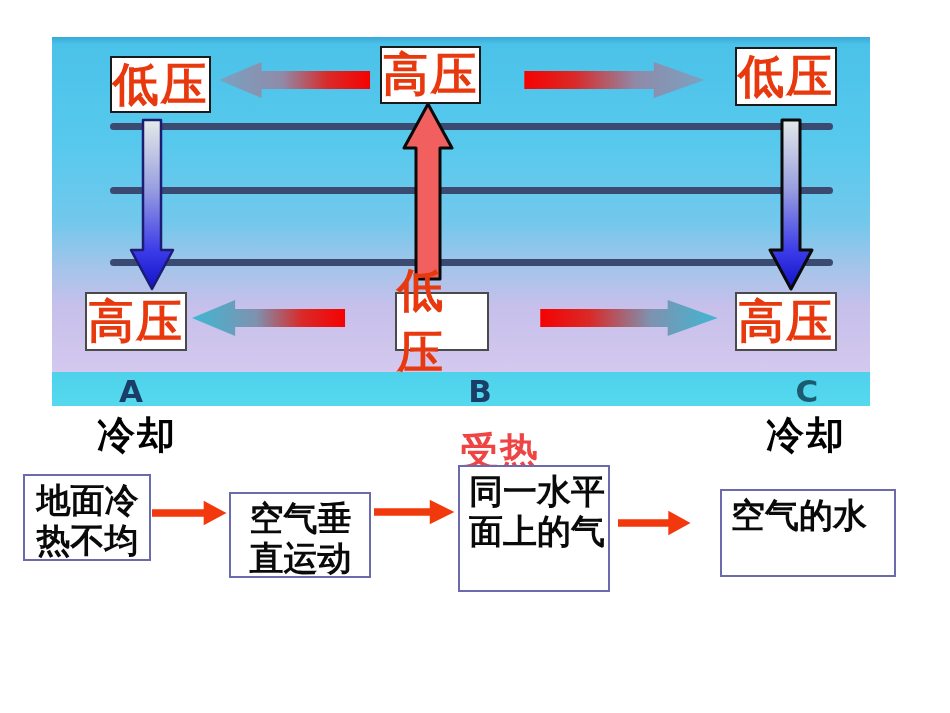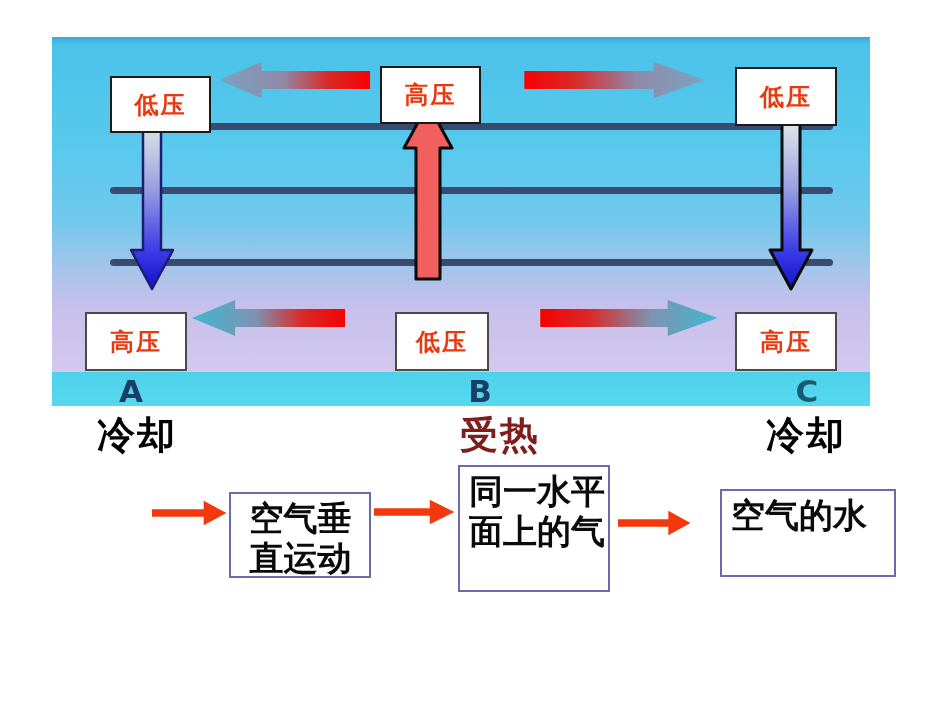--- a/index.html
+++ b/index.html
@@ -15,38 +15,38 @@
       #a6c4ea 63%, #c6c0eb 73%, #d4c8ee 90.7%,
       #4ed2ec 90.8%, #55d9ee 100%);
   }
   .isobar{
     position:absolute;left:58px;width:723px;height:7px;
     background:#3a4a70;border-radius:4px;
   }
   .pressure-box{
     position:absolute;background:#ffffff;
     display:flex;align-items:center;justify-content:center;
-    font-weight:bold;font-size:24px;color:#e8380e;letter-spacing:2px;margin-top:20px;
+    font-weight:bold;font-size:46px;color:#e8380e;letter-spacing:2px;
   }
   .pb-top{border:2px solid #1a1a1a;}
   .pb-bottom{border:2px solid #4a4a4a;}
   .varrow{position:absolute;}
   .harrow{position:absolute;}
   .point-letter{
     position:absolute;top:336px;transform:translateX(-50%);
     font-weight:bold;font-size:31px;color:#1b3e66;
   }
   .point-letter.teal{color:#1b5b72;}
   
   .surface-label{
     position:absolute;top:410px;transform:translateX(-50%);
     font-weight:bold;font-size:38px;letter-spacing:2px;
   }
   .surface-cool{color:#000000;font-family:Liberation Serif, serif;}
-  .surface-heat{color:#7f1d1d;}
+  .surface-heat{color:#ef4444;margin-top:16px;}
   
   .flow-box{
     position:absolute;background:#ffffff;border:2px solid #6a6aac;
     box-sizing:border-box;color:#0a0a0a;font-weight:bold;font-size:34px;
     line-height:40px;padding:4px 8px 0 9px;white-space:nowrap;
   }
   .flow-box.centered{text-align:center;}
   .flow-arrow{position:absolute;}
 </style>
 </head>
@@ -127,20 +127,24 @@
 
     <div class="point-letter" style="left:79px">A</div>
     <div class="point-letter" style="left:428px">B</div>
     <div class="point-letter teal" style="left:755px">C</div>
   </div>
 
   <div class="surface-label surface-cool" style="left:137px">冷却</div>
   <div class="surface-label surface-heat" style="left:500px">受热</div>
   <div class="surface-label surface-cool" style="left:806px">冷却</div>
 
+  <div class="flow-box centered" style="left:23px;top:474px;width:128px;height:87px">
+    <div>地面冷</div>
+    <div>热不均</div>
+  </div>
 
   <svg class="flow-arrow" style="left:152px;top:499px" width="76" height="28" viewBox="0 0 100 30" preserveAspectRatio="none">
     <polygon points="0,11 68,11 68,2 98,15 68,28 68,19 0,19" fill="#f2390d"></polygon>
   </svg>
 
   <div class="flow-box centered" style="left:229px;top:492px;width:142px;height:86px">
     <div>空气垂</div>
     <div>直运动</div>
   </div>
 

